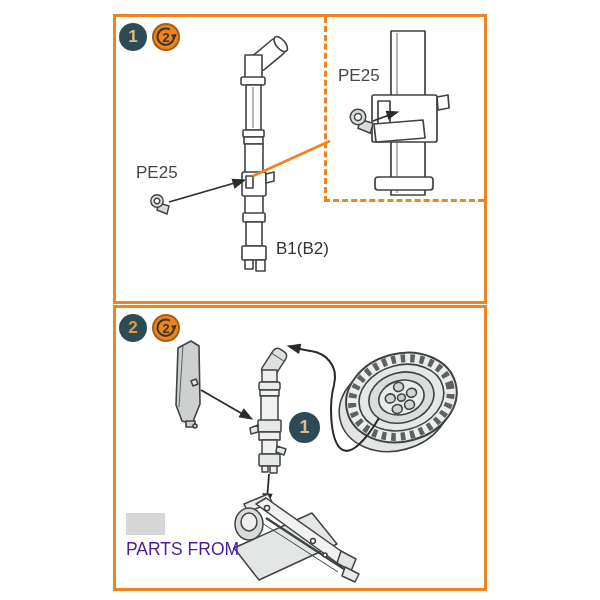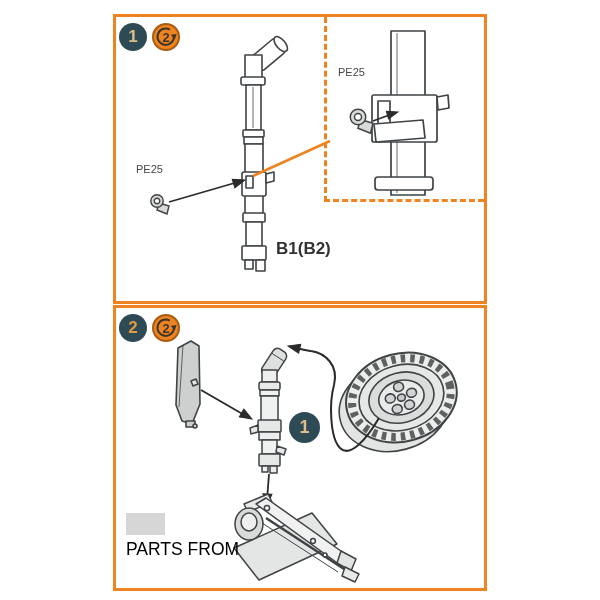--- a/index.html
+++ b/index.html
@@ -22,24 +22,24 @@
   .badge{width:28px;height:28px;border-radius:50%;display:flex;align-items:center;justify-content:center;position:relative;}
   .badge.step{background:var(--badge-dark);color:var(--badge-tan);font-weight:bold;font-size:17px;}
   .badge.step.orange-num{color:#E29A43;}
   .badge.repeat{background:var(--orange);border:2px solid #A85C10;box-sizing:border-box;}
   .badge.repeat .rnum{position:absolute;left:0;top:0;width:100%;height:100%;
     display:flex;align-items:center;justify-content:center;
     font-weight:bold;font-size:13px;color:#3D3528;}
   .badge.repeat svg{position:absolute;left:1px;top:1px;}
   .ref-badge{position:absolute;width:31px;height:31px;border-radius:50%;background:var(--badge-dark);
     color:var(--badge-tan);font-weight:bold;font-size:18px;display:flex;align-items:center;justify-content:center;}
-  .lbl{position:absolute;font-size:11px;color:var(--label);white-space:nowrap;}
-  .lbl.bold{font-weight:bold;color:#333333;font-size:17px;}
+  .lbl{position:absolute;font-size:17px;color:var(--label);white-space:nowrap;}
+  .lbl.bold{font-weight:normal;color:#333333;font-size:17px;}
   .swatch{position:absolute;width:39px;height:22px;background:#D6D6D6;}
-  .caption{position:absolute;font-size:17.5px;line-height:25px;color:#000000;}
+  .caption{position:absolute;font-size:17.5px;line-height:25px;color:#4c1d95;}
 </style>
 </head>
 <body>
 
 <div class="sheet">
 
   <div class="panel panel-1">
 
     <div class="inset-box"></div>
 

